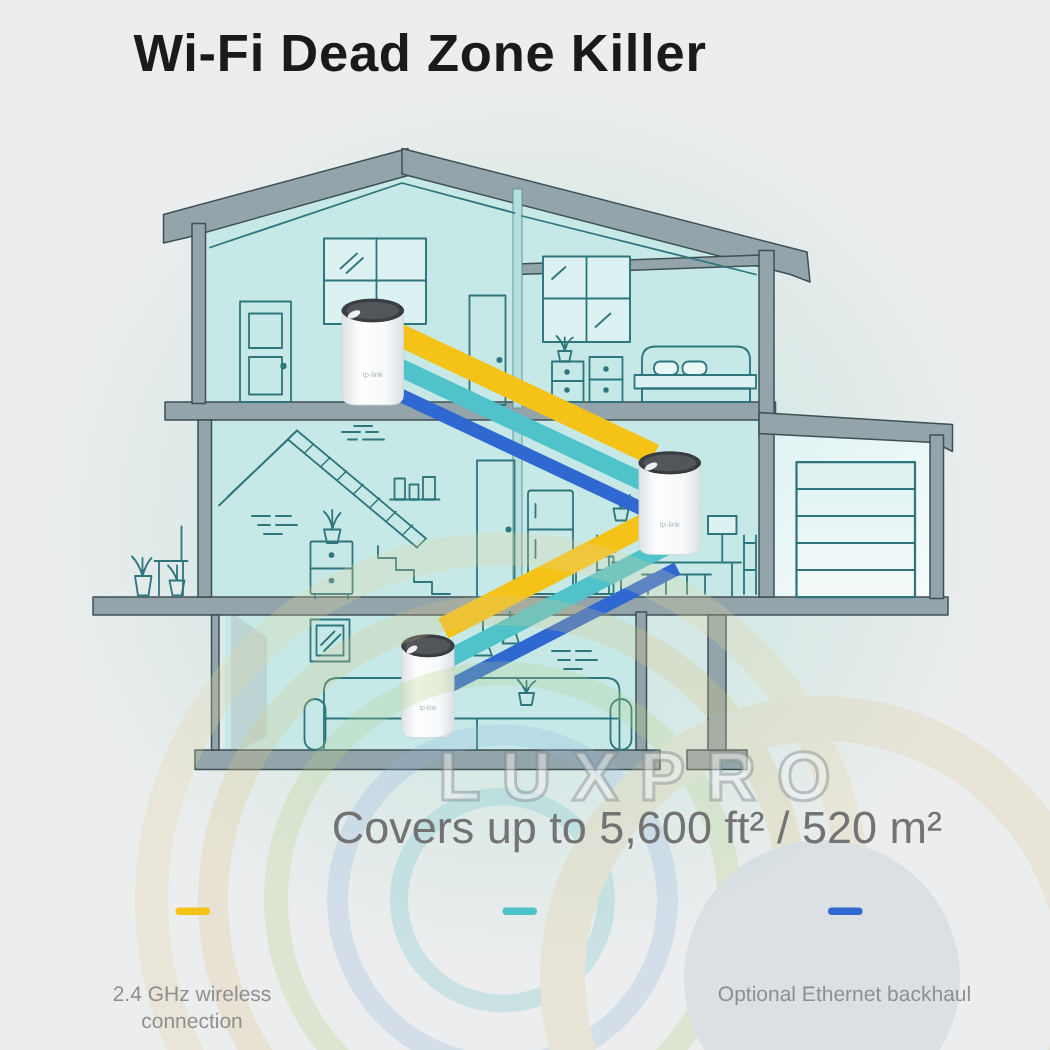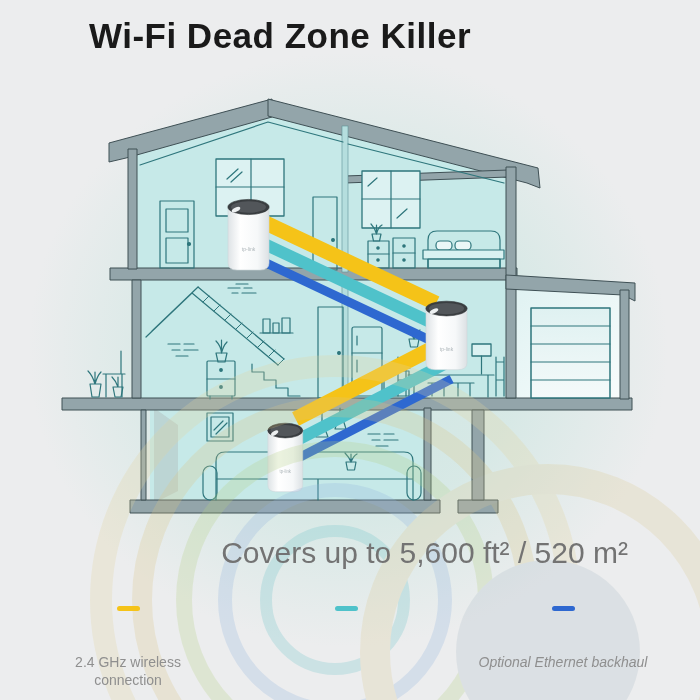--- a/index.html
+++ b/index.html
@@ -17,21 +17,21 @@
   .r2{left:218px;top:483px;width:206px;height:206px;border-width:14px;border-color:#93B4DE;}
   .r3{left:176px;top:441px;width:286px;height:286px;border-width:16px;border-color:#B6D186;}
   .r4{left:132px;top:397px;width:366px;height:366px;border-width:20px;border-color:#DBC687;}
   .r5{left:90px;top:355px;width:446px;height:446px;border-width:22px;border-color:#E2D49E;}
   .rb{left:360px;top:464px;width:316px;height:316px;border-width:30px;border-color:#DCCB97;}
   .rdisc{position:absolute;left:456px;top:560px;width:184px;height:184px;border-radius:50%;background:#AEBEC8;}
   .watermark{position:absolute;left:250px;top:490px;width:360px;text-align:center;
       font-size:46px;font-weight:bold;letter-spacing:14px;color:rgba(240,242,243,.55);
       -webkit-text-stroke:2px rgba(124,130,134,.5);opacity:.85;}
   .legend-item{position:absolute;top:597px;width:170px;text-align:center;}
-  .li-1{left:43px;} .li-2{left:261px;} .li-3{left:478px;font-style:italic;}
+  .li-1{left:43px;} .li-2{left:261px;} .li-3{left:478px;}
   .legend-dash{display:inline-block;width:23px;height:5px;border-radius:3px;background:#999;}
   .legend-label{margin-top:38px;font-size:14px;line-height:1.32;color:#8F8F8F;}
   svg{position:absolute;left:0;top:0;}
   .band0{fill:var(--band0,#F5C318);} .band1{fill:var(--band1,#4FC2CA);} .band2{fill:var(--band2,#2E68D0);}
   .fur{stroke:#2E767C;stroke-width:1.2;fill:none;stroke-linecap:round;stroke-linejoin:round;}
   .furf{stroke:#2E767C;stroke-width:1.3;fill:#DCF2F2;stroke-linejoin:round;}
   .struct{fill:#93A5AA;stroke:#3F5055;stroke-width:1;stroke-linejoin:round;}
   .room{fill:#C6E9E8;}
   .divwall{fill:#B5DEDE;stroke:#5E9296;stroke-width:.6;}
 </style>
@@ -254,20 +254,21 @@
 
   <div class="rings">
     <div class="ring r5"></div>
       <div class="ring r4"></div>
       <div class="ring r3"></div>
     <div class="ring r2"></div>
       <div class="ring r1"></div>
     <div class="ring rb"></div>
       <div class="rdisc"></div>
   </div>
+  <div class="watermark">LUXPRO</div>
 
   <div class="coverage">Covers up to 5,600 ft² / 520 m²</div>
 
   <div class="legend-item li-1">
     <span class="legend-dash" style="background: rgb(245, 195, 24);"></span>
     <div class="legend-label">2.4 GHz wireless connection</div>
   </div>
   <div class="legend-item li-2">
     <span class="legend-dash" style="background: rgb(79, 194, 202);"></span>
   </div>

